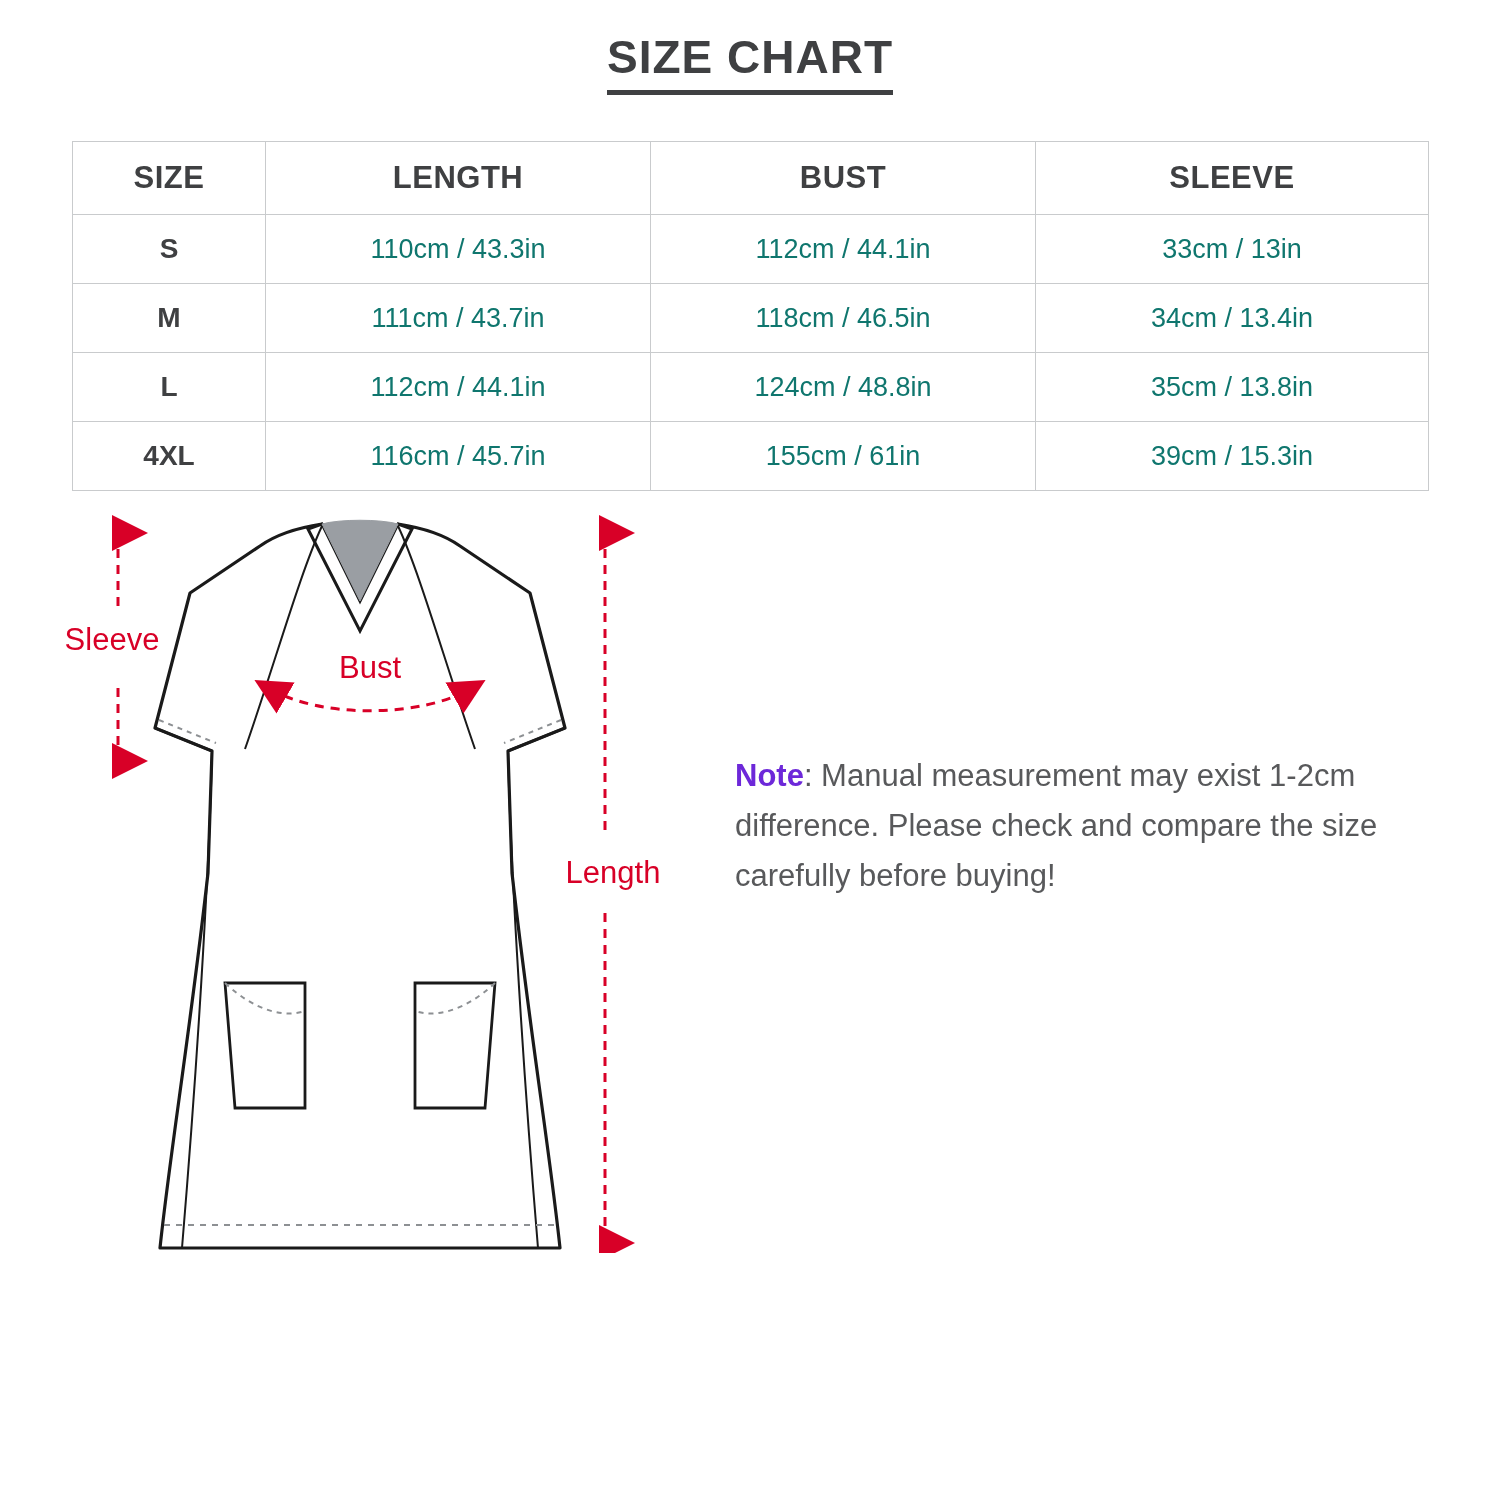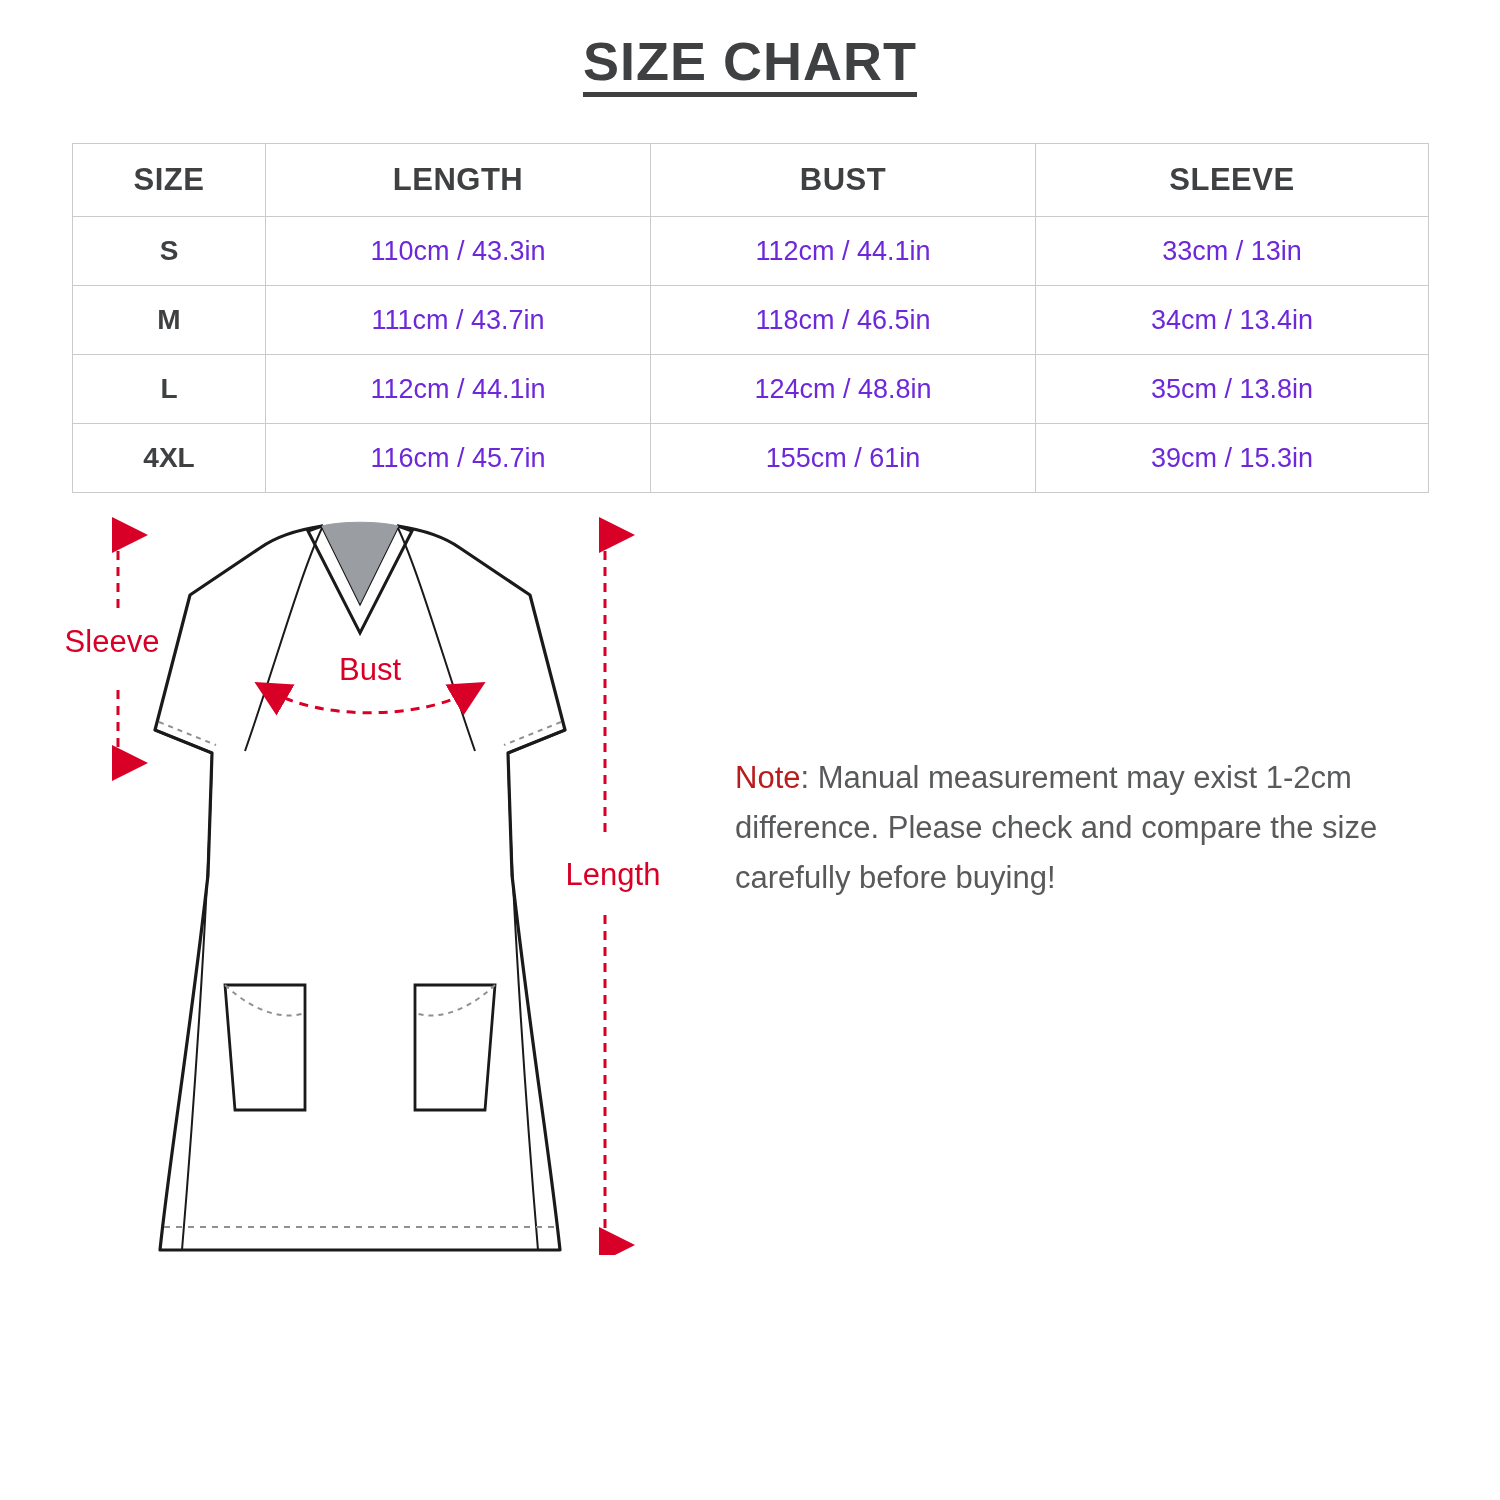--- a/index.html
+++ b/index.html
@@ -16,41 +16,42 @@
     position: relative;
   }
 
   
   .title-wrap {
     text-align: center;
     padding-top: 30px;
   }
   .title {
     display: inline-block;
-    font-size: 54px;
+    font-size: 46px;
     font-weight: bold;
     color: #3f4042;
     letter-spacing: 1px;
     border-bottom: 5px solid #3f4042;
+    padding-bottom: 6px;
   }
 
   
   .table-wrap {
     margin: 46px 72px 16px 72px;
   }
   table.size-table {
     width: 1356px;
     border-collapse: collapse;
     table-layout: fixed;
   }
   table.size-table th,
   table.size-table td {
     border: 1px solid #c9cbcd;
     text-align: center;
-    color: #6d28d9;
+    color: #0f766e;
   }
   table.size-table th {
     font-size: 31px;
     font-weight: bold;
     color: #3f4042;
     height: 70px;
     letter-spacing: 0.5px;
   }
   table.size-table td {
     font-size: 27px;
@@ -85,22 +86,22 @@
   .note {
     position: absolute;
     left: 735px;
     top: 238px;
     width: 690px;
     font-size: 31px;
     line-height: 1.62;
     color: #58595b;
   }
   .note b {
-    color: #b91c1c;
-    font-weight: normal;
+    color: #6d28d9;
+    font-weight: bold;
     text-align: right;
   }
 </style>
 </head>
 <body>
 
 <div class="title-wrap">
   <div class="title">SIZE CHART</div>
 </div>
 

